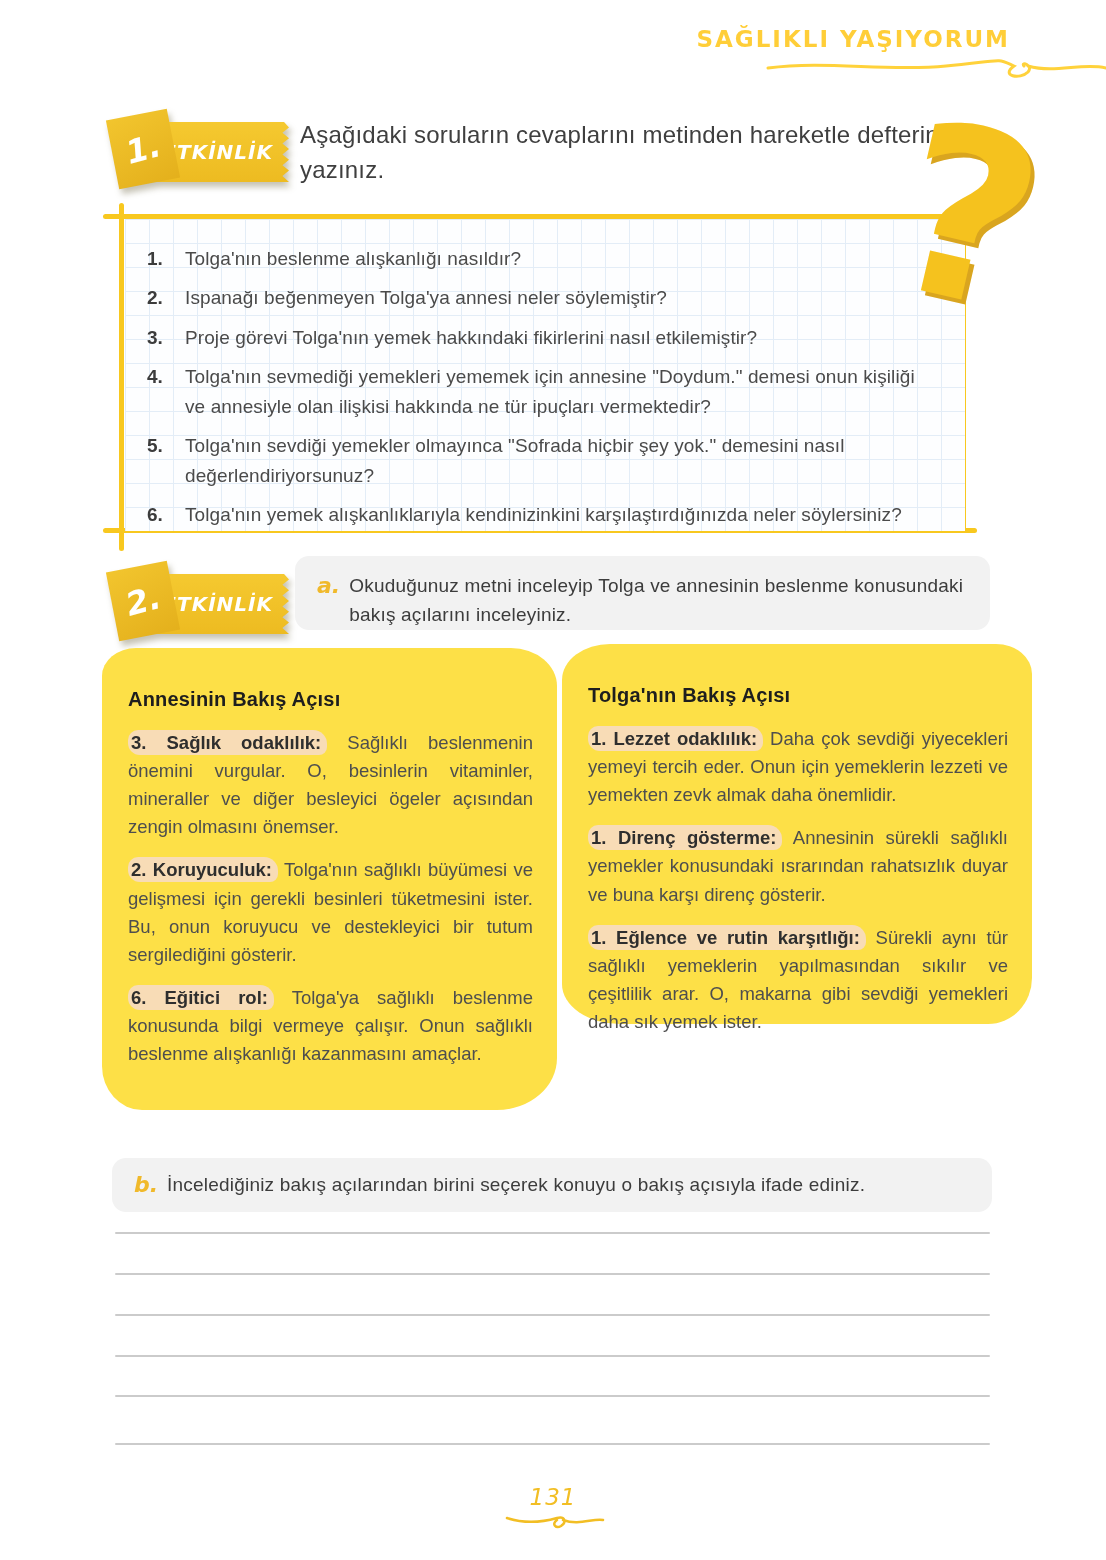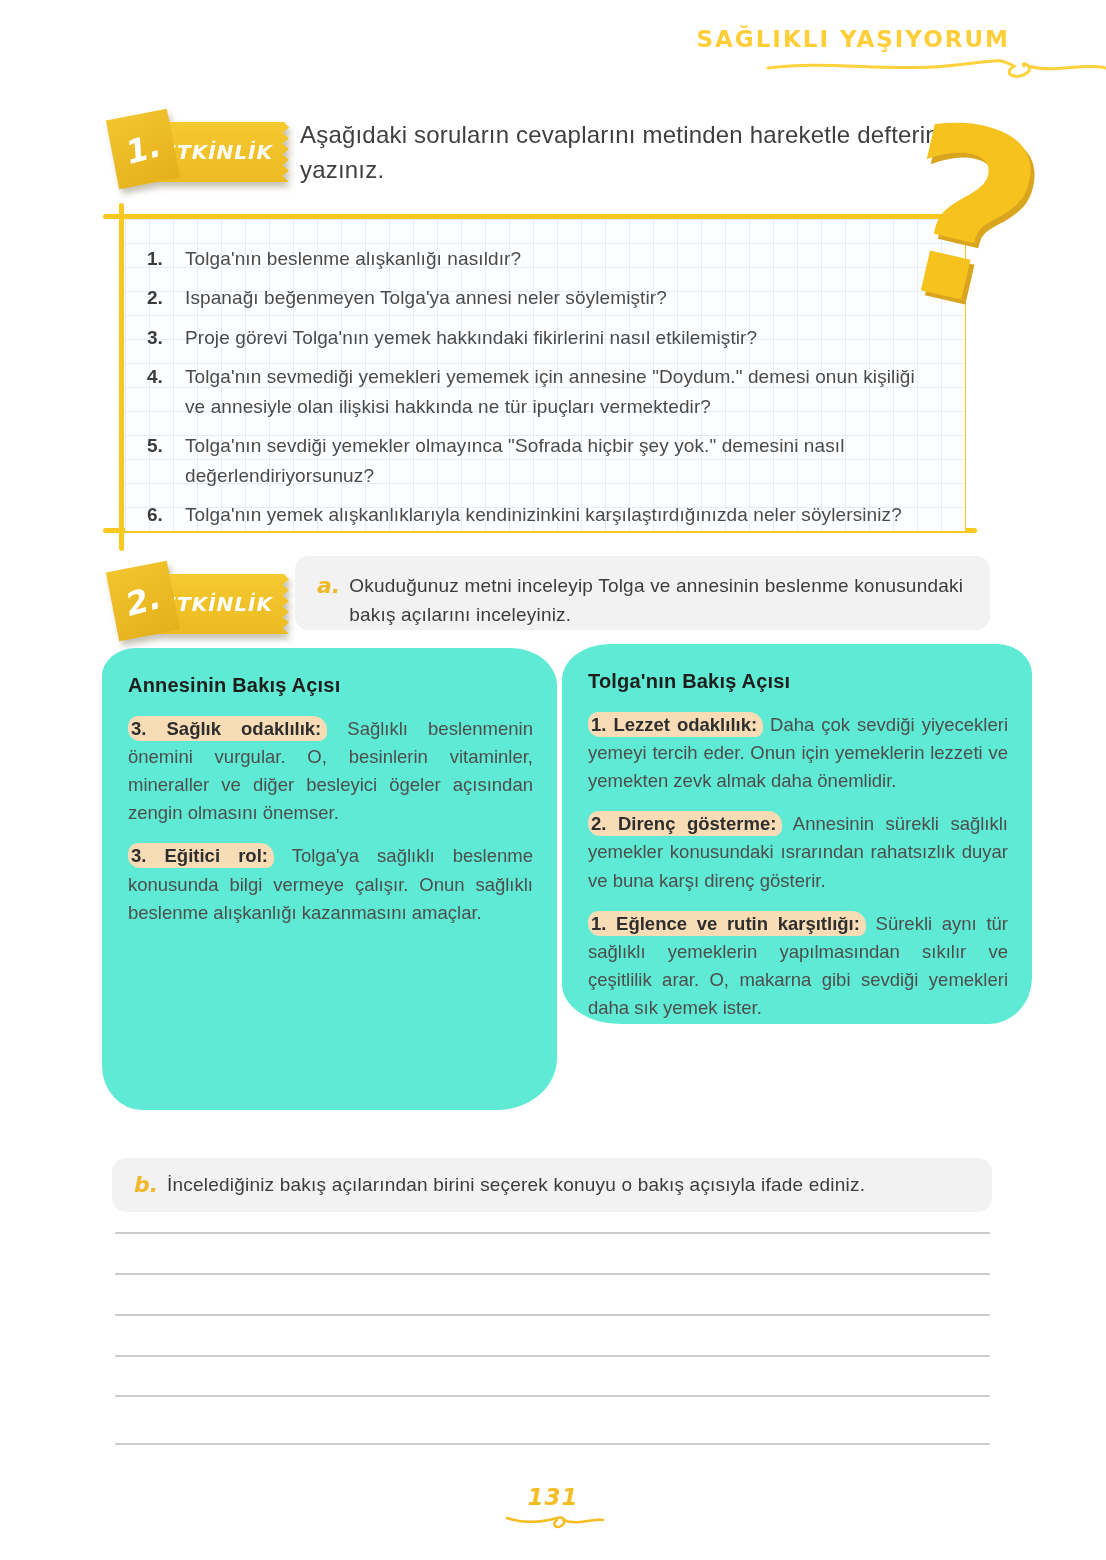--- a/index.html
+++ b/index.html
@@ -98,22 +98,22 @@
   #box-b { left:112px; top:1158px; width:880px; height:54px; align-items:center; padding:10px 22px; }
   .bullet {
     font-family:"DejaVu Sans", sans-serif;
     color:#F0B92B; font-weight:bold; font-style:italic;
     font-size:22px; margin-right:9px; line-height:1.3;
   }
   .instr-text { font-size:19px; line-height:1.5; color:#3C3C3C; letter-spacing:.2px; }
 
   
   .col-blob {
-    position:absolute; background:#5eead4;
-    padding:26px 24px 28px 26px;
+    position:absolute; background:#fde047;
+    padding:40px 24px 28px 26px;
   }
   #col-left {
     left:102px; top:648px; width:455px; height:462px;
     border-radius:34px 46px 60px 40px / 28px 38px 52px 44px;
   }
   #col-right {
     left:562px; top:644px; width:470px; height:380px;
     border-radius:48px 36px 44px 58px / 36px 30px 46px 40px;
   }
   .col-title { font-weight:bold; font-size:20px; color:#1E1E1E; margin-bottom:18px; letter-spacing:.2px; }
@@ -128,21 +128,21 @@
 
   
   .write-line {
     position:absolute; left:115px; width:875px; height:2px;
     background:#CBCBCB; border-radius:1px;
   }
 
   
   .page-no {
     position:absolute; left:0; right:0; top:1484px; text-align:center;
-    font-family:"DejaVu Sans", sans-serif; font-weight:bold; font-style:italic;
+    font-family:"DejaVu Sans", sans-serif; font-weight:normal; font-style:italic;
     font-size:23px; color:#F2BE24; letter-spacing:1px;
   }
   .page-squiggle { position:absolute; left:505px; top:1508px; }
 </style>
 </head>
 <body>
 
 <div class="unit-title">SAĞLIKLI YAŞIYORUM</div>
 <svg class="header-squiggle" width="340" height="30" viewBox="0 0 340 30">
   <path d="M2 16 C 60 8, 120 20, 180 14 S 230 6, 248 14 c -14 10 6 14 14 6 c 6 -7 -8 -11 -4 -6 M262 14 C 290 22, 316 10, 340 16" fill="none" stroke="#FFD23B" stroke-width="3" stroke-linecap="round"></path>
@@ -207,33 +207,37 @@
   <span class="instr-text">Okuduğunuz metni inceleyip Tolga ve annesinin beslenme konusundaki bakış açılarını inceleyiniz.</span>
 </div>
 
 <div class="col-blob" id="col-left">
   <div class="col-title">Annesinin Bakış Açısı</div>
   <div class="col-item">
     <span class="hl">3. Sağlık odaklılık:</span>
     <span>Sağlıklı beslenmenin önemini vurgular. O, besinlerin vitaminler, mineraller ve diğer besleyici ögeler açısından zengin olmasını önemser.</span>
   </div>
   <div class="col-item">
-    <span class="hl">3. Eğitici rol:</span>
+    <span class="hl">2. Koruyuculuk:</span>
+    <span>Tolga'nın sağlıklı büyümesi ve gelişmesi için gerekli besinleri tüketmesini ister. Bu, onun koruyucu ve destekleyici bir tutum sergilediğini gösterir.</span>
+  </div>
+  <div class="col-item">
+    <span class="hl">6. Eğitici rol:</span>
     <span>Tolga'ya sağlıklı beslenme konusunda bilgi vermeye çalışır. Onun sağlıklı beslenme alışkanlığı kazanmasını amaçlar.</span>
   </div>
 </div>
 
 <div class="col-blob" id="col-right">
   <div class="col-title">Tolga'nın Bakış Açısı</div>
   <div class="col-item">
     <span class="hl">1. Lezzet odaklılık:</span>
     <span>Daha çok sevdiği yiyecekleri yemeyi tercih eder. Onun için yemeklerin lezzeti ve yemekten zevk almak daha önemlidir.</span>
   </div>
   <div class="col-item">
-    <span class="hl">2. Direnç gösterme:</span>
+    <span class="hl">1. Direnç gösterme:</span>
     <span>Annesinin sürekli sağlıklı yemekler konusundaki ısrarından rahatsızlık duyar ve buna karşı direnç gösterir.</span>
   </div>
   <div class="col-item">
     <span class="hl">1. Eğlence ve rutin karşıtlığı:</span>
     <span>Sürekli aynı tür sağlıklı yemeklerin yapılmasından sıkılır ve çeşitlilik arar. O, makarna gibi sevdiği yemekleri daha sık yemek ister.</span>
   </div>
 </div>
 
 <div class="gray-box" id="box-b">
   <span class="bullet">b.</span>

